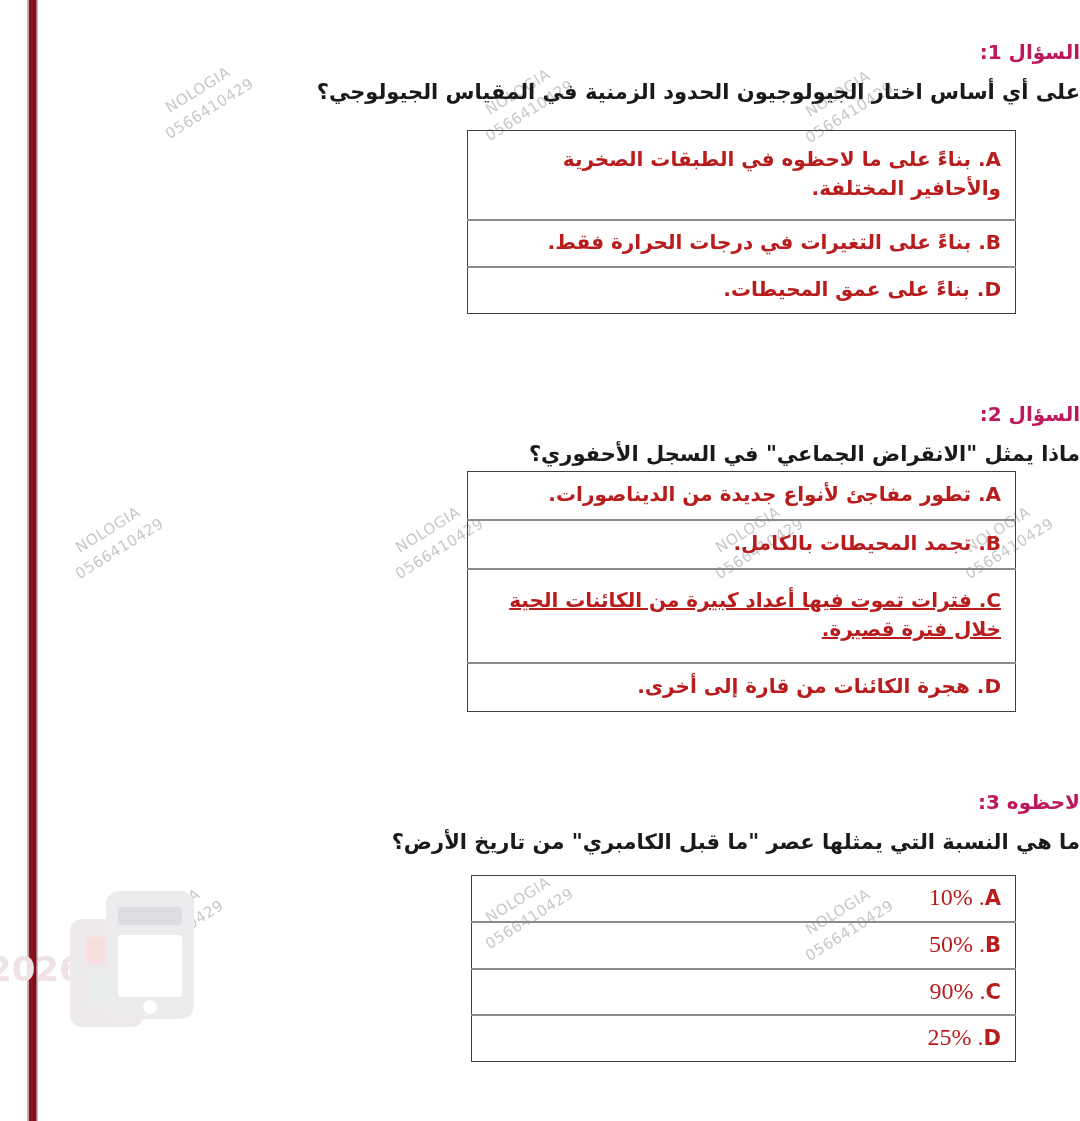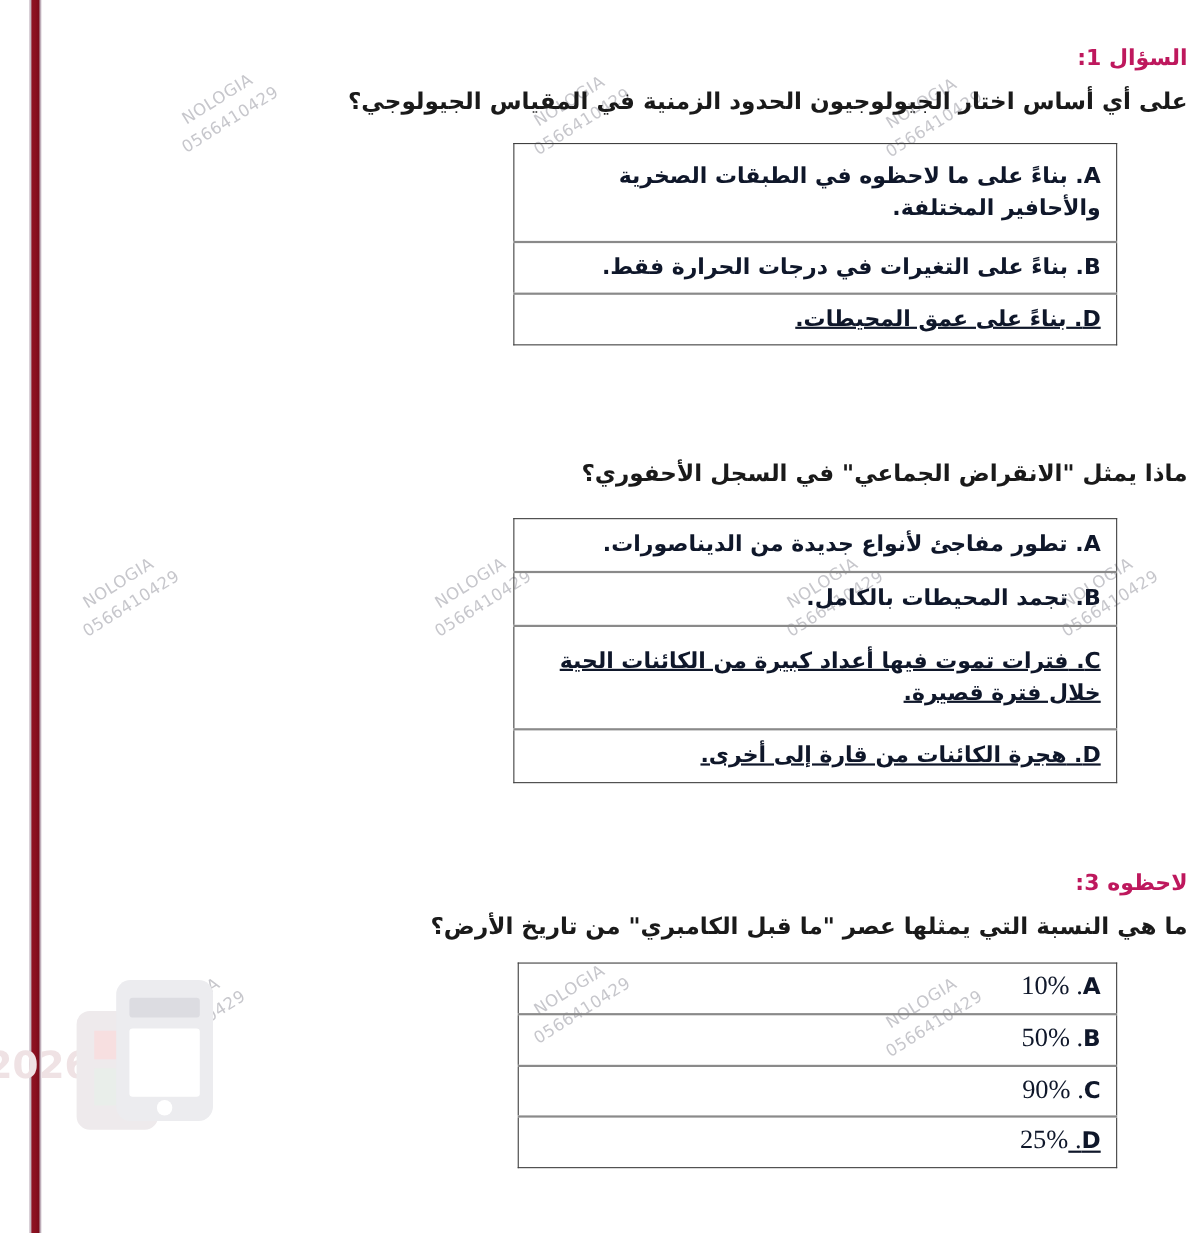--- a/index.html
+++ b/index.html
@@ -125,25 +125,25 @@
     border: 1.6px solid #404040;
   }
   table.opts td {
     border-top: 2px solid #8a8a8a;
     border-bottom: 2px solid #8a8a8a;
     padding: 7px 14px 9px 14px;
     text-align: right;
     vertical-align: middle;
     font-size: 20px;
     font-weight: 700;
-    color: #0f172a;
+    color: #b91c1c;
     line-height: 1.45;
   }
   table.opts tr:first-child td { border-top: none; }
-  table.opts tr:last-child td  { border-bottom: none; text-decoration: underline; }
+  table.opts tr:last-child td  { border-bottom: none; }
 
   .opt-letter {
     font-family: "DejaVu Sans", "Liberation Sans", sans-serif;
     font-weight: 700;
   }
 
   
   table.opts.numeric td {
     font-family: "Liberation Serif", "DejaVu Serif", serif;
     font-size: 24px;
@@ -224,20 +224,21 @@
           <tr>
             <td style="height:29px;">
               <span class="opt-letter">D</span><span>. </span><span>بناءً على عمق المحيطات.</span>
             </td>
           </tr>
         </tbody>
       </table>
     </div>
 
     <div class="q-block" style="top:402px;">
+      <div class="q-label">السؤال 2:</div>
       <div class="q-text" style="margin-top:14px;">ماذا يمثل "الانقراض الجماعي" في السجل الأحفوري؟</div>
       <table class="opts" style="position:absolute; top:69px; left:467px; width:549px;">
         <tbody>
           <tr>
             <td style="height:31px;">
               <span class="opt-letter">A</span><span>. </span><span>تطور مفاجئ لأنواع جديدة من الديناصورات.</span>
             </td>
           </tr>
           <tr>
             <td style="height:31px;">

